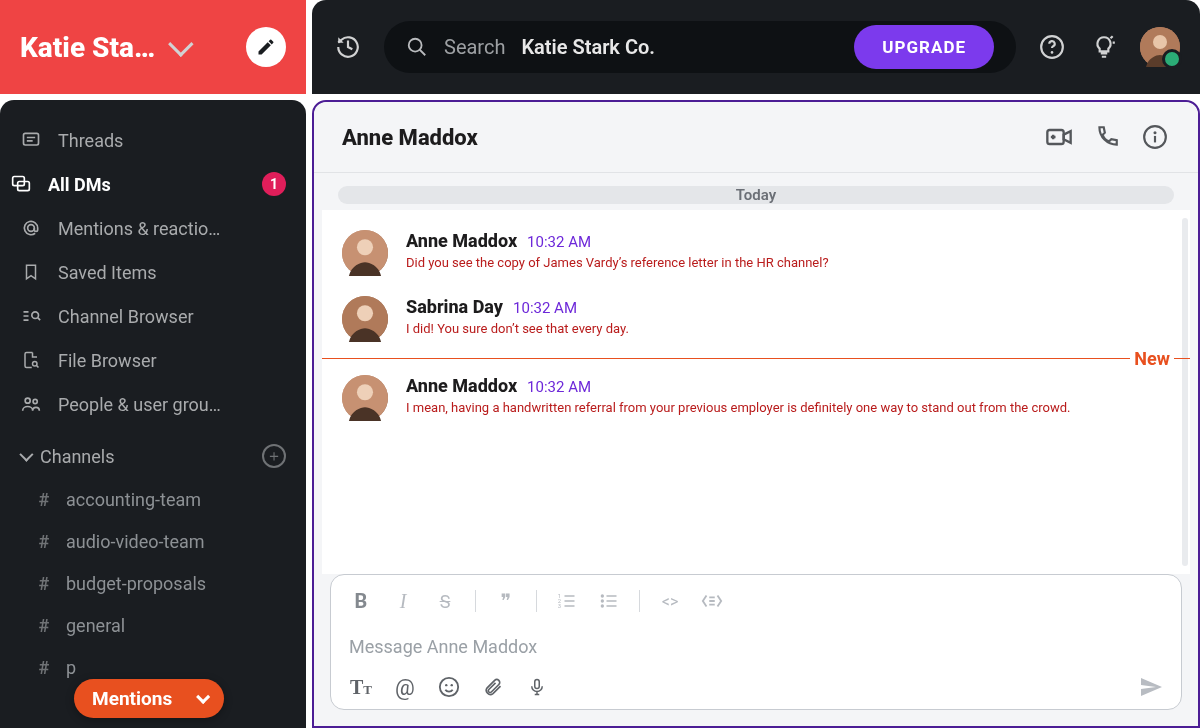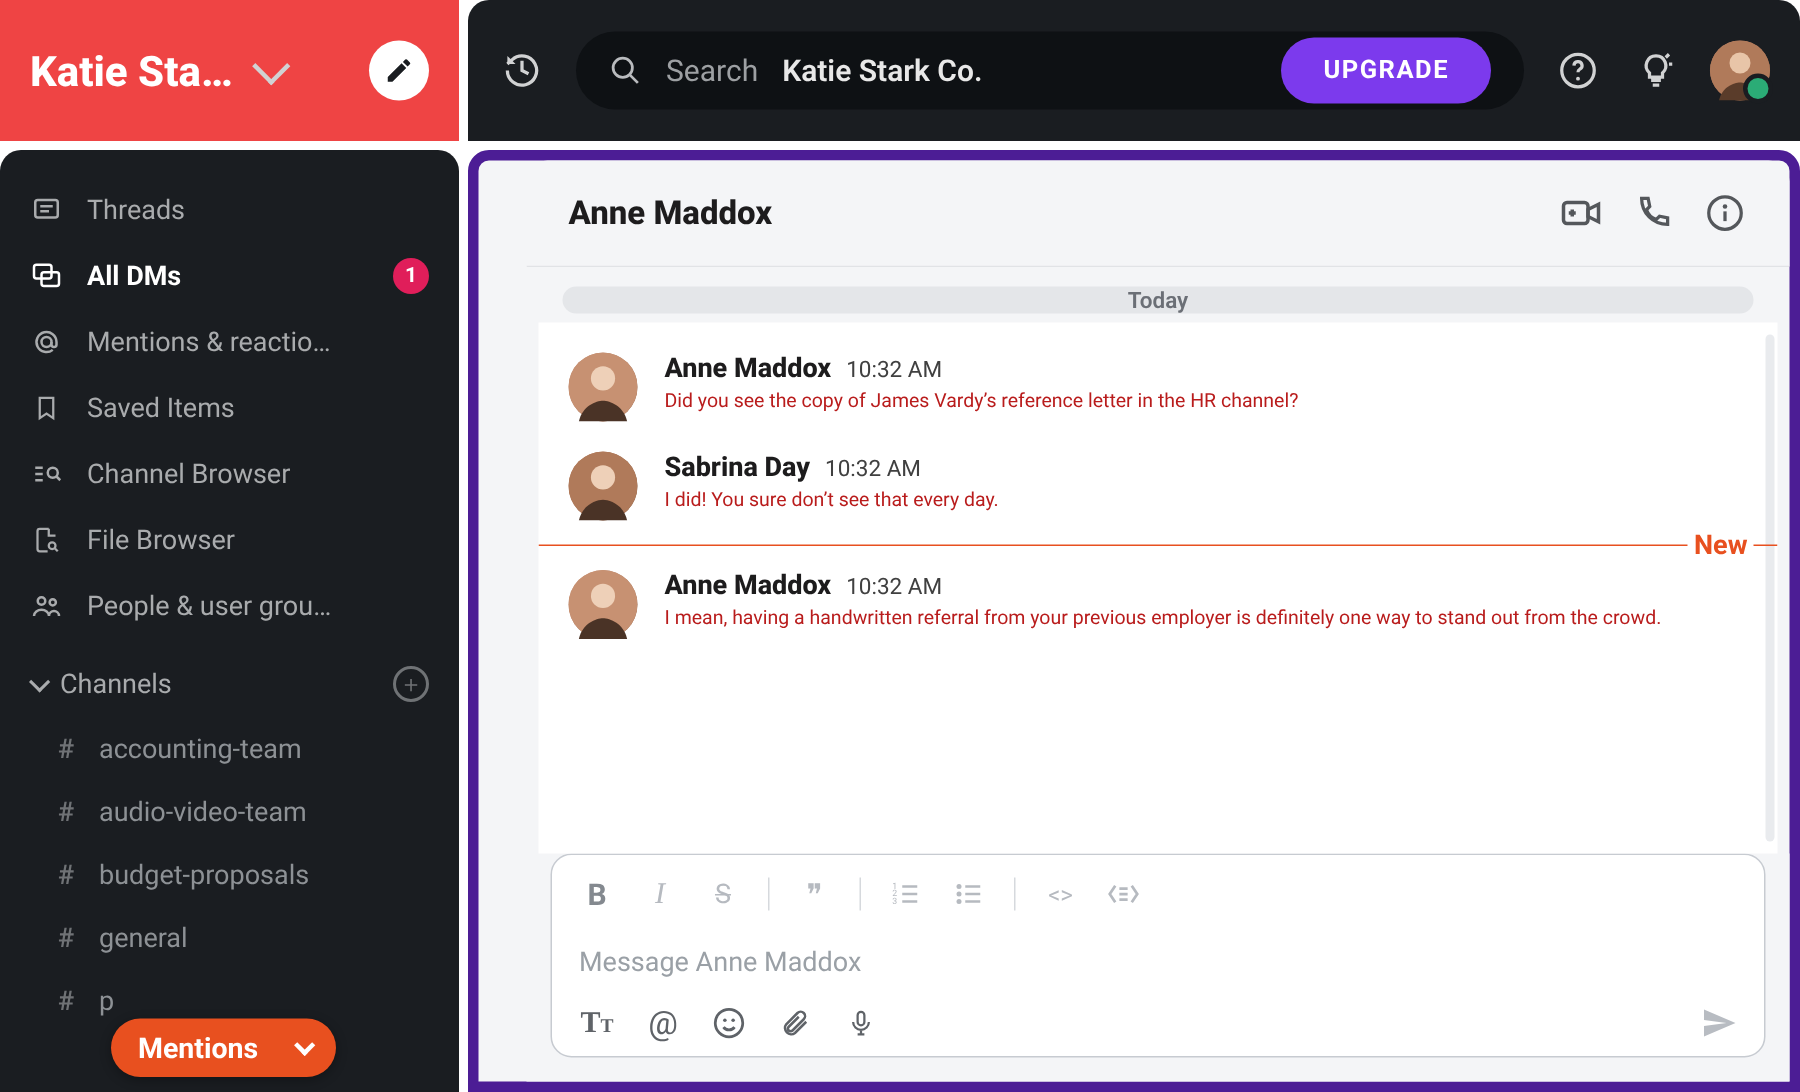--- a/index.html
+++ b/index.html
@@ -99,21 +99,21 @@
     overflow:hidden;
   }
   .nav-item {
     display:flex; align-items:center;
     height:44px; padding:0 20px;
     gap:16px; font-size:18px;
     cursor:pointer;
     white-space:nowrap; overflow:hidden;
   }
   .nav-item .lbl { overflow:hidden; text-overflow:ellipsis; flex:1; }
-  .nav-item.active { color:#fff; font-weight:700; }
+  .nav-item.active { color:#fff; font-weight:700;padding-left:10px; }
   .nav-item .badge {
     min-width:24px; height:24px; border-radius:12px;
     background:#e01e5a; color:#fff;
     font-size:14px; font-weight:700;
     display:flex; align-items:center; justify-content:center;
     padding:0 6px;
   }
   .nav-icon { width:22px; display:flex; justify-content:center; color:inherit; flex-shrink:0; }
 
   .section-header {
@@ -156,22 +156,21 @@
     border-width:0 3px 3px 0; transform:rotate(45deg) translateY(-3px);
   }
 
   
   .conv {
     position:absolute;
     top:100px; left:312px; right:0; bottom:0;
     background:#f4f5f7;
     border-radius:14px 14px 0 0;
     display:flex; flex-direction:column;
-    border:7px solid #4c1d95;
-    padding-left:32px;
+    border:2px solid #4c1d95;
   }
   .conv-header {
     display:flex; align-items:center;
     padding: 20px 28px;
     gap:18px;
     border-bottom:1px solid #e1e3e6;
     background:#f4f5f7;
     border-radius:14px 14px 0 0;
   }
   .conv-title { font-size:22px; font-weight:800; color:#1d1c1d; flex:1; }
@@ -208,21 +207,21 @@
   }
   .msg .av {
     width:46px; height:46px; border-radius:50%;
     background:linear-gradient(135deg,#d9a48a,#7b4f38);
     flex-shrink:0;
   }
   .msg .av.alt { background:linear-gradient(135deg,#c98b6b,#6a4a33); }
   .msg .body { flex:1; }
   .msg .meta { display:flex; gap:10px; align-items:baseline; }
   .msg .sender { font-weight:800; color:#1d1c1d; font-size:18px; }
-  .msg .time { color:#404040; font-size:15px; }
+  .msg .time { color:#6d28d9; font-size:15px; }
   .msg .text { color:#b91c1c; font-size:13px; line-height:1.55; margin-top:2px; }
 
   .new-sep {
     position:relative; height:1px; background:#e8501f;
     margin: 6px 0;
   }
   .new-label {
     position:absolute; right:16px; top:-10px;
     color:#e8501f; font-weight:700; font-size:18px;
     background:#fff; padding:0 4px;

